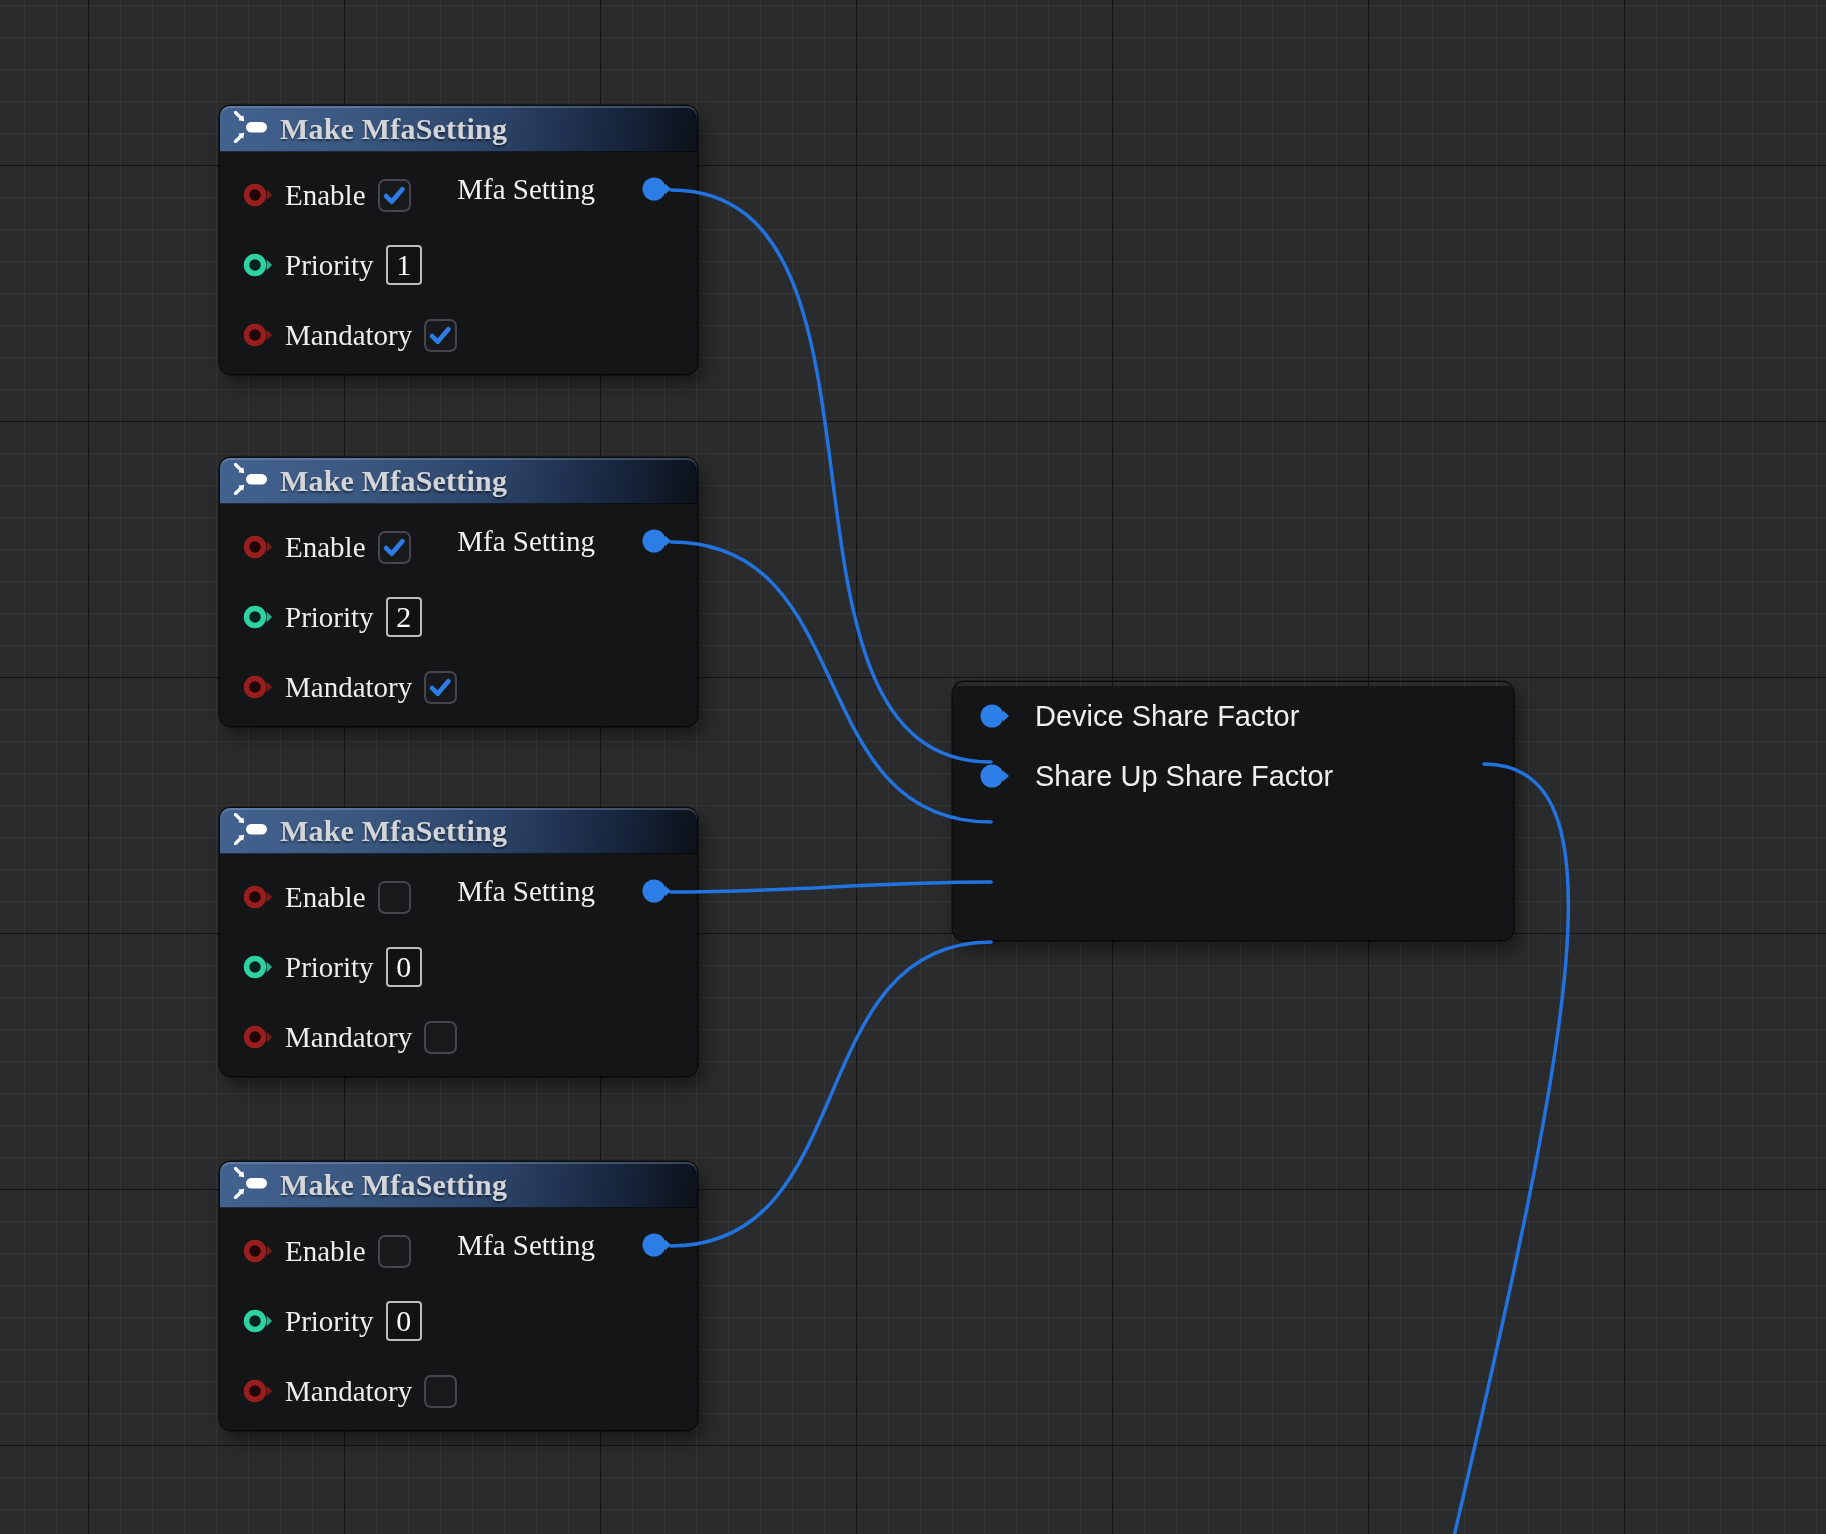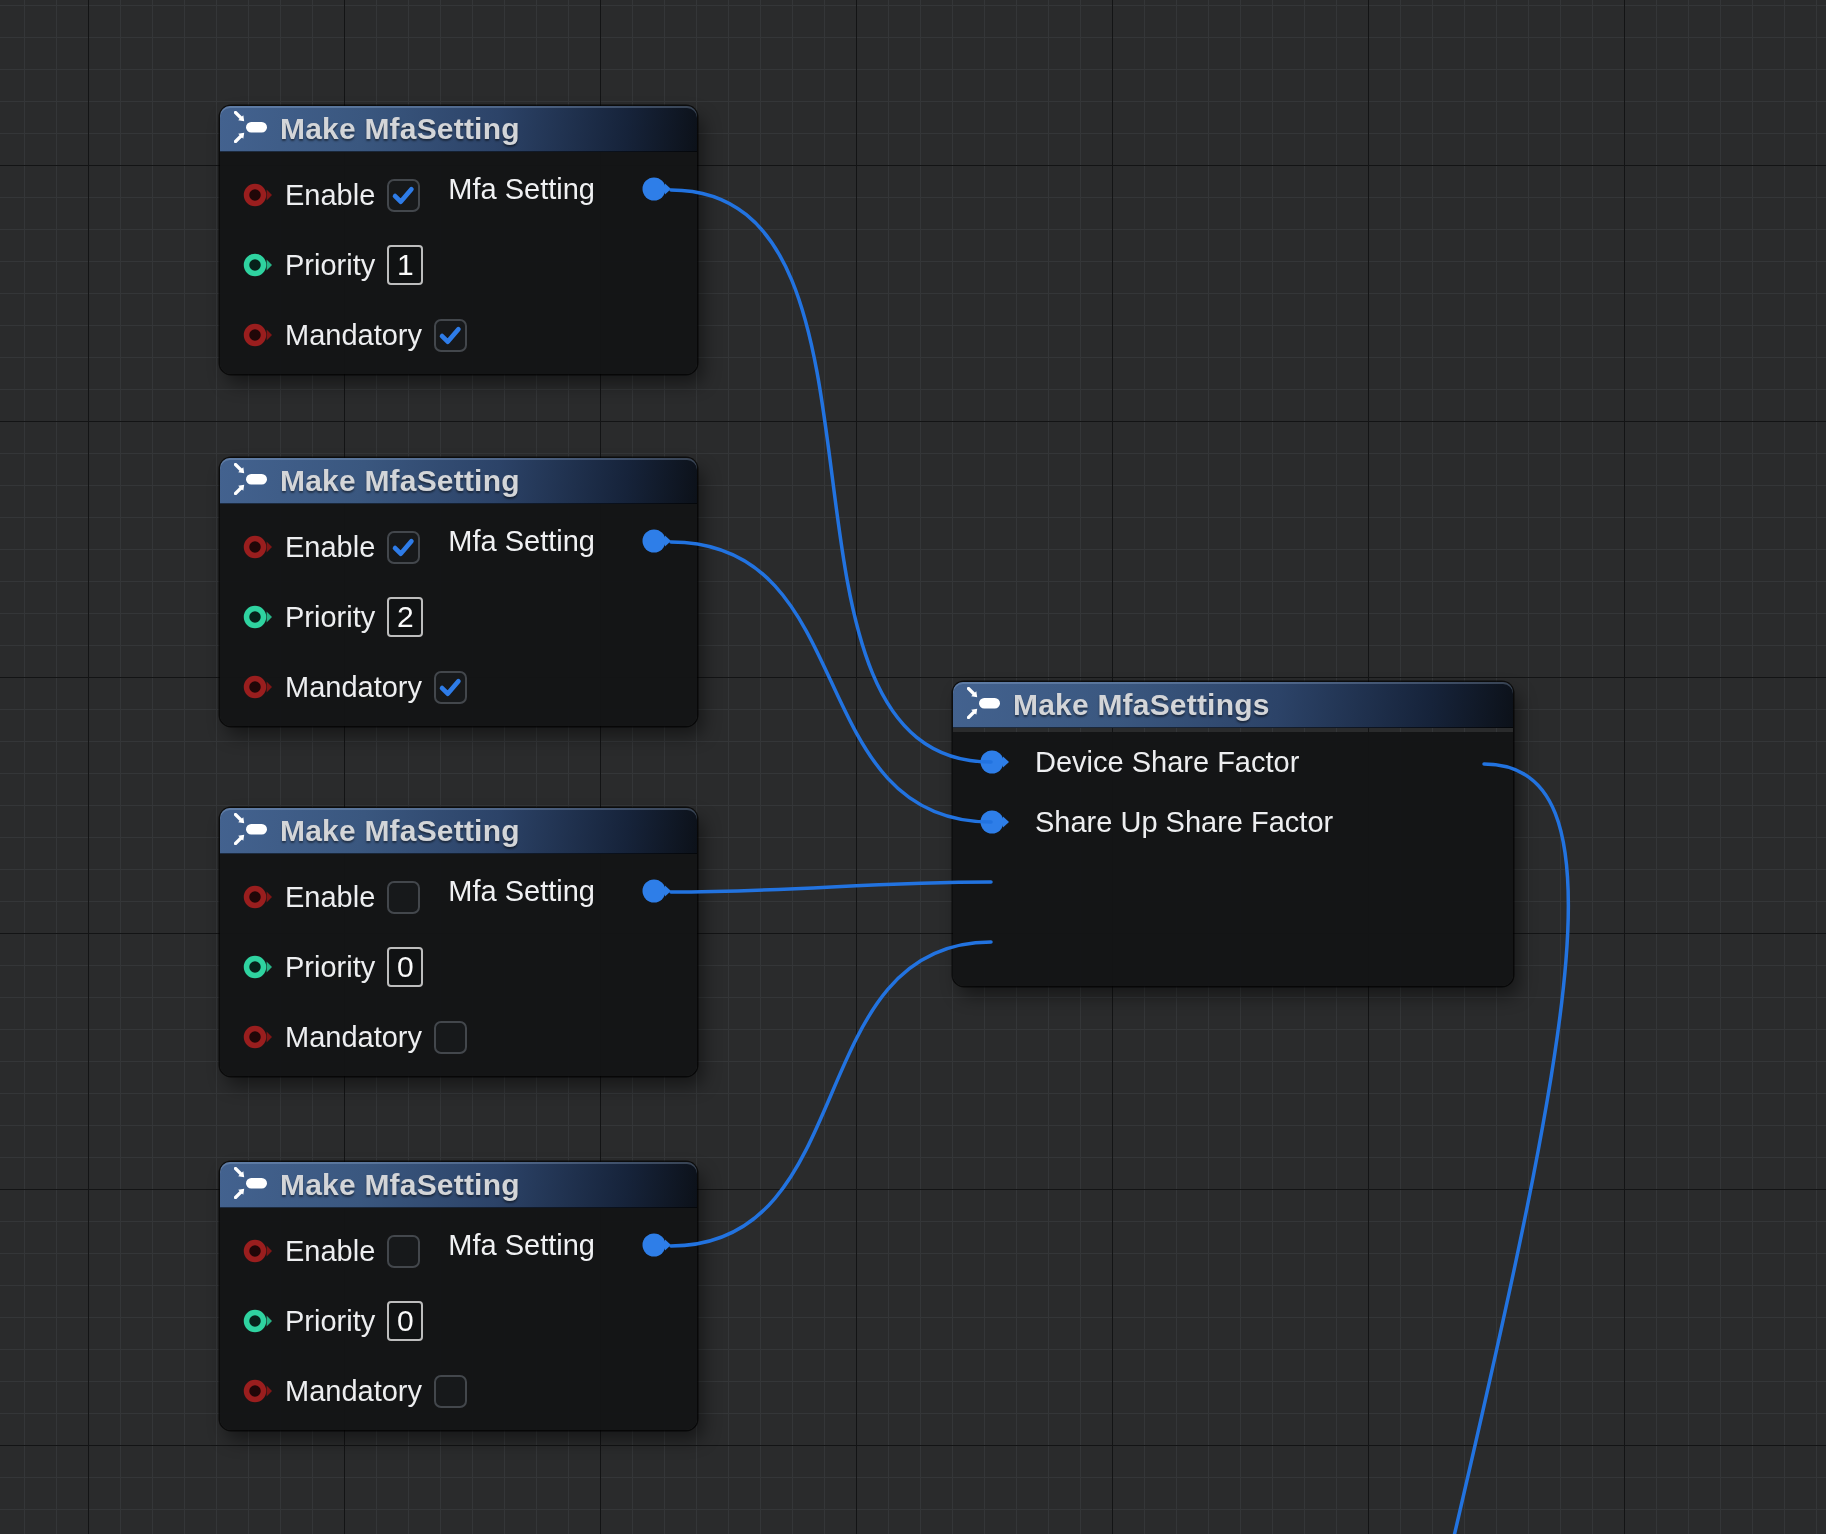--- a/index.html
+++ b/index.html
@@ -36,21 +36,21 @@
   .title-text{
     color:#d3d5d8;font-size:30px;font-weight:bold;letter-spacing:.2px;
     text-shadow:0 2px 2px rgba(0,0,0,0.45);
     white-space:nowrap;
   }
   .node .body{
     position:relative;
     background:rgba(19,20,21,0.95);
     border-radius:0 0 11px 11px;
   }
-  .mfa-setting{width:477px;}
+  .mfa-setting{width:477px;font-family:Liberation Serif, serif;}
   .mfa-setting .body{height:216px;padding-top:6px;}
   .mfa-settings{width:560px;}
   .mfa-settings .body{height:254px;}
 
   .row{display:flex;align-items:center;padding-left:22px;}
   .mfa-setting .row{height:70px;}
   .mfa-setting .row:first-child{margin-top:2px;}
   .mfa-settings .row{height:60px;padding-left:25px;}
   .mfa-settings .row:first-child{margin-top:4px;}
   .pin-label{color:#edeef0;font-size:29px;margin-left:13px;white-space:nowrap;}
@@ -349,32 +349,20 @@
   <svg class="pin" width="32" height="30" viewBox="0 0 32 30">
     <circle cx="14" cy="15" r="11.5" fill="#2e7ee8"></circle>
     <path d="M25 9.5 L31 15 L25 20.5 Z" fill="#2e7ee8"></path>
   </svg>
 </span>
       </div>
     </div>
   </div>
 
   <div class="node mfa-settings" style="left:953px;top:682px;">
-    <div class="titlebar">
-      <span>
-  <svg width="34" height="32" viewBox="0 0 34 32">
-    <rect x="12" y="11" width="21" height="10.5" rx="5.25" fill="#ffffff"></rect>
-    <path d="M1.5 1.5 L7 7" stroke="#ffffff" stroke-width="3.2" stroke-linecap="round" fill="none"></path>
-    <path d="M10.2 10.2 L4.2 9.3 L9.3 4.2 Z" fill="#ffffff"></path>
-    <path d="M1.5 30.5 L7 25" stroke="#ffffff" stroke-width="3.2" stroke-linecap="round" fill="none"></path>
-    <path d="M10.2 21.8 L4.2 22.7 L9.3 27.8 Z" fill="#ffffff"></path>
-  </svg>
-</span>
-      <span class="title-text">Make MfaSettings</span>
-    </div>
     <div class="body">
       <div class="row">
         <span>
   <svg class="pin" width="32" height="30" viewBox="0 0 32 30">
     <circle cx="14" cy="15" r="11.5" fill="#2e7ee8"></circle>
     <path d="M25 9.5 L31 15 L25 20.5 Z" fill="#2e7ee8"></path>
   </svg>
 </span>
         <span class="pin-label">Device Share Factor</span>
       </div>

